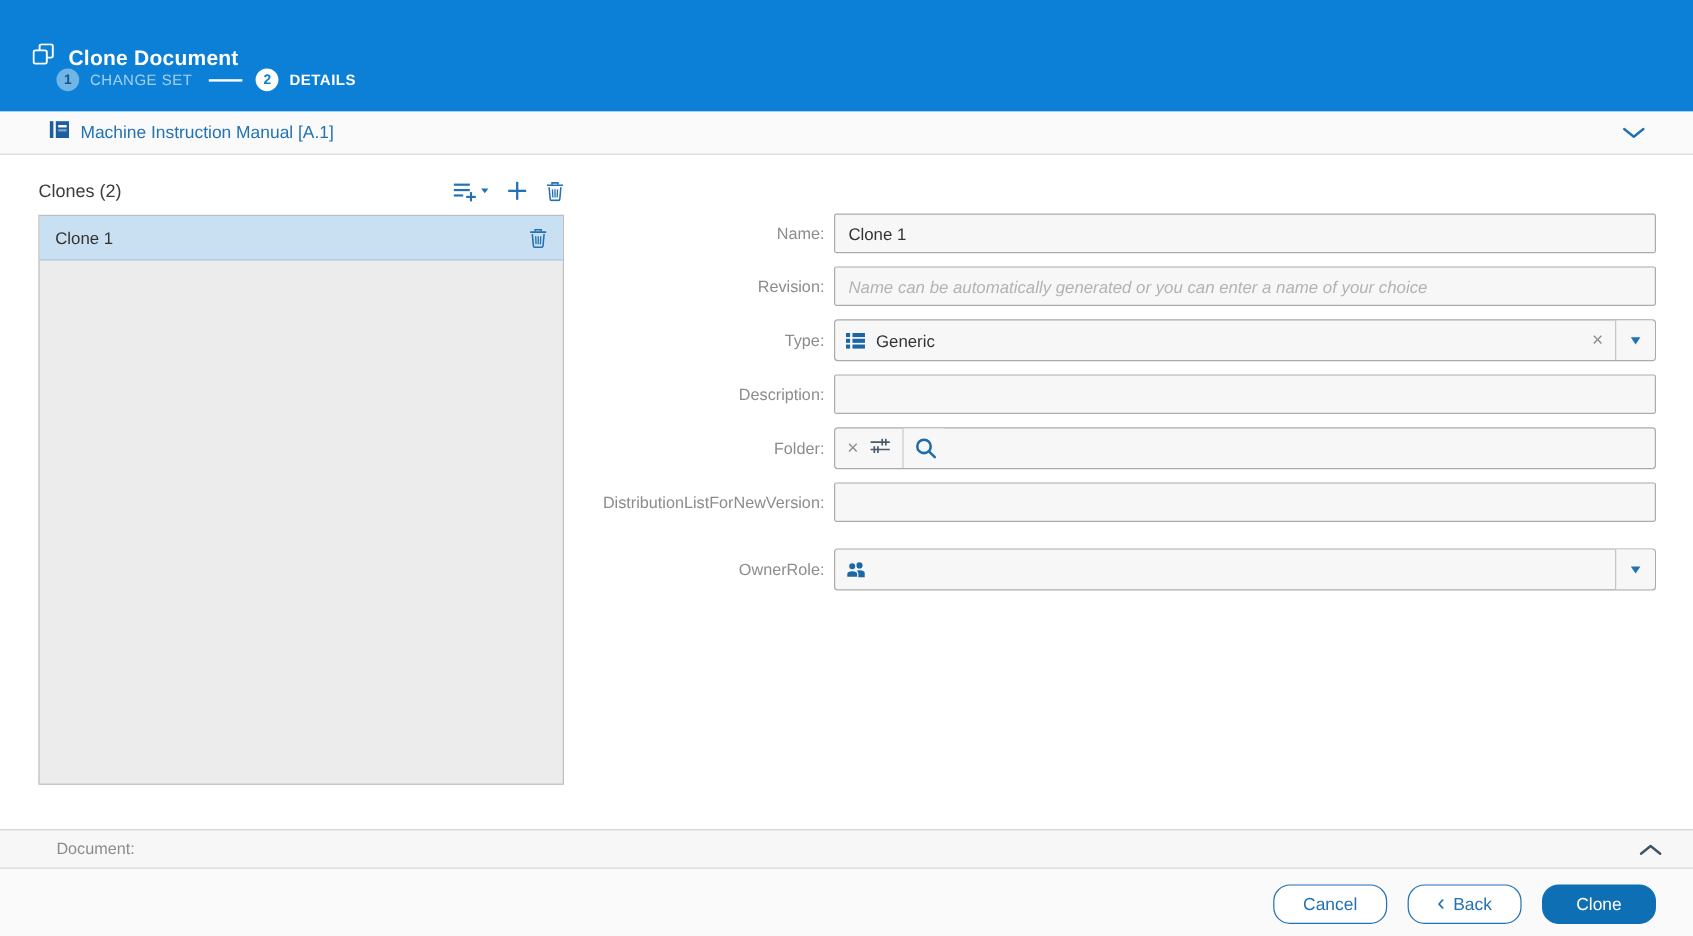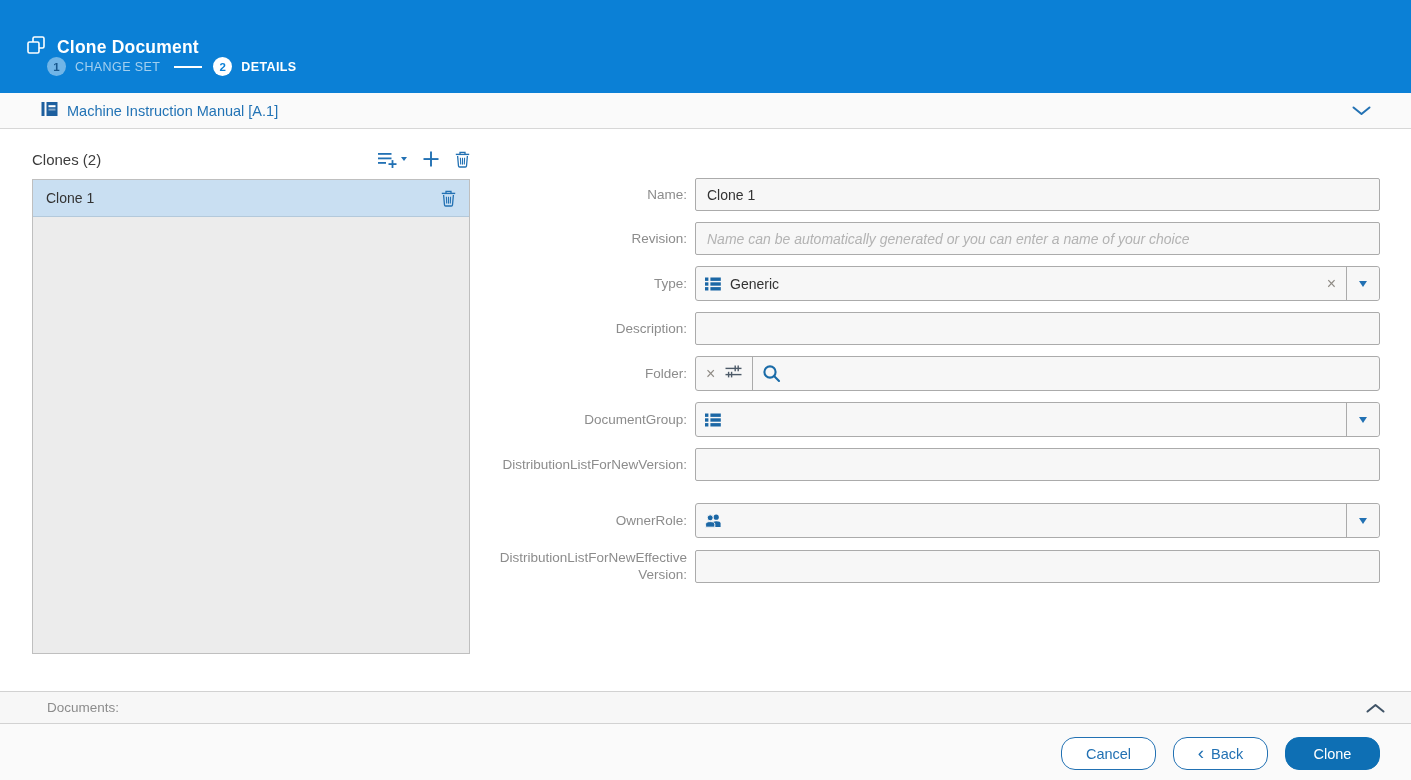--- a/index.html
+++ b/index.html
@@ -232,41 +232,20 @@
         <div class="search-btn">
           <svg width="19" height="19" viewBox="0 0 19 19">
             <circle cx="8" cy="8" r="5.6" fill="none" stroke="#1b6ca8" stroke-width="2.1"></circle>
             <line x1="12.3" y1="12.3" x2="17" y2="17" stroke="#1b6ca8" stroke-width="2.1" stroke-linecap="round"></line>
           </svg>
         </div>
       </div>
     </div>
   </div>
 
-  <div class="frow">
-    <div class="flabel">DocumentGroup:</div>
-    <div class="fcontrol">
-      <div class="combo">
-        <div class="combo-main">
-          <svg width="16" height="14" viewBox="0 0 16 14">
-            <rect x="0" y="0.5" width="3.4" height="3.4" fill="#1b67a5"></rect>
-              <rect x="5.4" y="0.5" width="10.4" height="3.4" fill="#1b67a5"></rect>
-            <rect x="0" y="5.3" width="3.4" height="3.4" fill="#1b67a5"></rect>
-              <rect x="5.4" y="5.3" width="10.4" height="3.4" fill="#1b67a5"></rect>
-            <rect x="0" y="10.1" width="3.4" height="3.4" fill="#1b67a5"></rect>
-              <rect x="5.4" y="10.1" width="10.4" height="3.4" fill="#1b67a5"></rect>
-          </svg>
-          <span></span>
-        </div>
-        <div class="dd-btn">
-          <span class="caret-down"></span>
-        </div>
-      </div>
-    </div>
-  </div>
 
   <div class="frow frow-last-gap">
     <div class="flabel">DistributionListForNewVersion:</div>
     <div class="fcontrol">
       <input class="tinput" type="text" value="" style="">
     </div>
   </div>
 
   <div class="frow">
     <div class="flabel">OwnerRole:</div>
@@ -281,31 +260,25 @@
           </svg>
           <span></span>
         </div>
         <div class="dd-btn">
           <span class="caret-down"></span>
         </div>
       </div>
     </div>
   </div>
 
-  <div class="frow">
-    <div class="flabel">DistributionListForNewEffectiveVersion:</div>
-    <div class="fcontrol">
-      <input class="tinput" type="text" value="" style="">
-    </div>
-  </div>
 
 </div>
 
 <div class="comments-bar">
-  <span class="comments-label">Documents:</span>
+  <span class="comments-label">Document:</span>
   <span class="comments-chevron">
     <svg width="19" height="10" viewBox="0 0 19 10">
       <polyline points="1.5,8.5 9.5,2 17.5,8.5" fill="none" stroke="#3f5366" stroke-width="2" stroke-linecap="round" stroke-linejoin="round"></polyline>
     </svg>
   </span>
 </div>
 
 <div class="footer">
   <button class="btn btn-outline">
     <span>Cancel</span>

